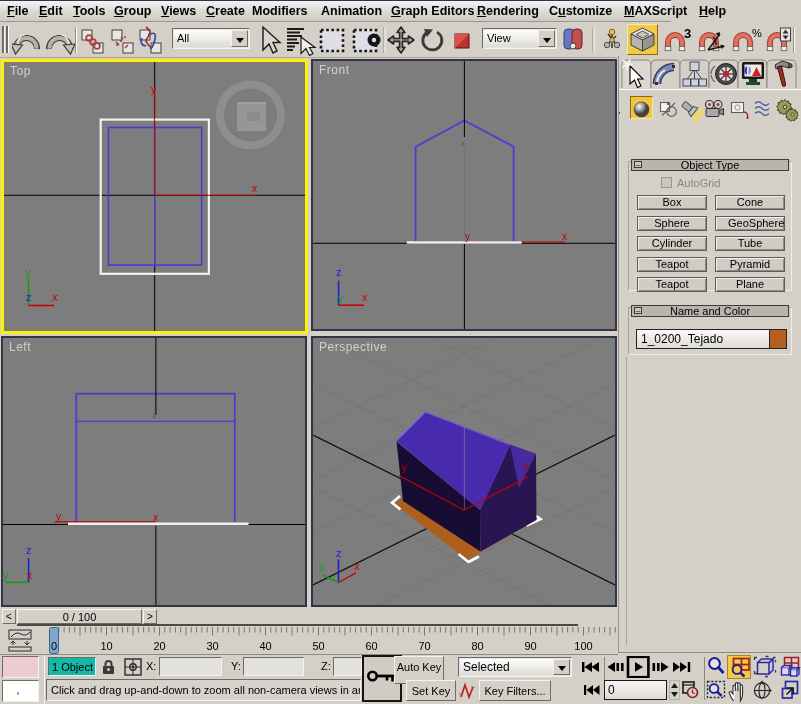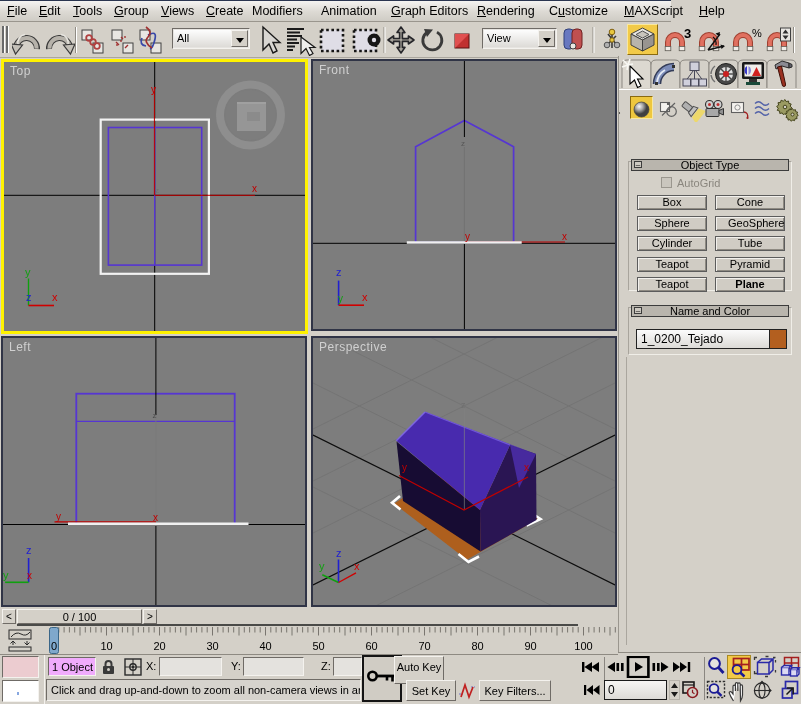--- a/index.html
+++ b/index.html
@@ -6,21 +6,21 @@
 html,body { width:801px; height:704px; overflow:hidden; background:#d4d0c8;
   font-family:"Liberation Sans", sans-serif; }
 #app { position:relative; width:801px; height:704px; }
 .abs { position:absolute; }
 u.m { text-decoration:underline; }
 
 
 #menubar { left:0; top:0; width:671px; height:22px;
   background:linear-gradient(#f4f3f1,#dcd9d3 55%,#cfccc5);
   border-top:1px solid #2a3550; border-bottom:1px solid #9a968e;
-  font-size:12.5px; color:#000; }
+  font-size:12.5px; color:#000;font-weight:bold; }
 .mi { position:absolute; top:3px; }
 
 
 #toolbar { left:0; top:22px; width:801px; height:36px; background:#d4d0c8;
   border-bottom:1px solid #aaa69e; }
 .combo { position:absolute; background:#fff; border:2px inset #e8e6e2; font-size:11px; }
 .darr { position:absolute; width:0; height:0; border:4px solid transparent; border-top:5px solid #000; }
 
 
 #vpzone { left:0; top:58px; width:618px; height:550px; background:#d4d0c8; }
@@ -440,21 +440,21 @@
     <span class="abs" style="left:58px;top:121px;font-size:11px;color:#8a867e;">AutoGrid</span>
     <div class="objbtn" style="left:18px;top:139px;">Box</div>
     <div class="objbtn" style="left:96px;top:139px;">Cone</div>
     <div class="objbtn" style="left:18px;top:159.5px;">Sphere</div>
     <div class="objbtn" style="left:96px;top:159.5px;padding-left:12px;">GeoSphere</div>
     <div class="objbtn" style="left:18px;top:180px;">Cylinder</div>
     <div class="objbtn" style="left:96px;top:180px;">Tube</div>
     <div class="objbtn" style="left:18px;top:200.5px;">Teapot</div>
     <div class="objbtn" style="left:96px;top:200.5px;">Pyramid</div>
     <div class="objbtn" style="left:18px;top:221px;">Teapot</div>
-    <div class="objbtn" style="left:96px;top:221px;font-weight:bold;">Plane</div>
+    <div class="objbtn" style="left:96px;top:221px;">Plane</div>
 
     <div class="abs" style="left:9px;top:251px;width:164px;height:48px;border:1px solid;border-color:#a8a49c #f0eee8 #f0eee8 #a8a49c;"></div>
     <div class="rollhead" style="left:12px;top:249px;width:158px;height:12px;">
       <div class="minus">–</div><span style="font-size:11px;line-height:11px;">Name and Color</span>
     </div>
     <div class="abs" style="left:17px;top:273px;width:140px;height:20px;background:linear-gradient(#fbfbfb,#dcdad6);border:1px solid #222;">
       <span class="abs" style="left:4px;top:2px;font-size:12px;">1_0200_Tejado</span>
     </div>
     <div class="abs" style="left:150px;top:273px;width:18px;height:20px;background:#b35f1f;border:1px solid #222;"></div>
     <div class="abs" style="left:7px;top:301px;width:1px;height:288px;background:#aaa69e;"></div>
@@ -603,21 +603,21 @@
       </g>
     </svg>
   </div>
 
   <div id="statusbar" class="abs">
     <div class="fld" style="left:2px;top:1px;width:37px;height:22px;background:#ecccd0;"></div>
     <div class="fld" style="left:2px;top:25px;width:37px;height:22px;background:#fff;">
         <div class="abs" style="left:14px;top:11px;width:2px;height:3px;background:#88a8e0;"></div>
       </div>
     <div class="abs" style="left:44px;top:0;width:1px;height:49px;background:#6f6b66;border-right:1px solid #f4f2ee;"></div>
-    <div class="fld" style="left:48px;top:2px;width:48px;height:19px;background:#f0abfc;">
+    <div class="fld" style="left:48px;top:2px;width:48px;height:19px;background:#14b8a6;">
         <span class="abs" style="left:3px;top:3px;font-size:11px;">1 Object</span>
       </div>
 
     <svg class="abs" style="left:100px;top:3px" width="18" height="18" viewBox="0 0 18 18">
       <rect x="3" y="8" width="11" height="8" rx="1" fill="#3a3a3a"></rect>
       <path d="M5.5,8 v-2 a3,3 0 0 1 6,0 v2" fill="none" stroke="#3a3a3a" stroke-width="2"></path>
       <circle cx="8.5" cy="11.5" r="1.5" fill="#d4d0c8"></circle>
     </svg>
 
     <svg class="abs" style="left:123px;top:2px" width="20" height="20" viewBox="0 0 20 20">
@@ -637,20 +637,27 @@
     <div class="abs" style="left:362px;top:0;width:40px;height:47px;border:2px solid #141414;background:#d0ccc4;">
       <svg width="36" height="43" viewBox="0 0 36 43">
         <circle cx="8.5" cy="19" r="4.2" fill="none" stroke="#000" stroke-width="2.6"></circle>
         <line x1="13" y1="19" x2="30" y2="19" stroke="#000" stroke-width="2.8"></line>
         <path d="M23,19 l0,4.5 M28.5,19 l0,5.5" stroke="#000" stroke-width="2.6"></path>
       </svg>
     </div>
     <div class="wbtn" style="left:394px;top:1px;width:50px;height:28px;line-height:20px;">Auto Key</div>
     <div class="wbtn" style="left:406px;top:25px;width:50px;height:21px;line-height:20px;">Set Key</div>
 
+    <div class="abs" style="left:458px;top:2px;width:114px;height:20px;background:#e6e4e0;border:1px solid;border-color:#6f6b66 #f4f2ee #f4f2ee #6f6b66;">
+      <div class="abs" style="left:1px;top:1px;right:1px;bottom:1px;background:linear-gradient(#fdfdfd,#dddbd7);"></div>
+      <span class="abs" style="left:4px;top:2px;font-size:12px;">Selected</span>
+      <div class="abs" style="right:1px;top:1px;width:17px;height:16px;background:#d4d0c8;border:1px solid;border-color:#f4f2ee #6f6b66 #6f6b66 #f4f2ee;">
+        <div class="darr" style="left:4px;top:6px;"></div>
+      </div>
+    </div>
 
     <svg class="abs" style="left:458px;top:26px" width="20" height="20" viewBox="0 0 20 20">
       <path d="M1,13 h4 M13,6 h4" stroke="#7070c8" stroke-width="1.2" stroke-dasharray="2,1"></path>
       <polyline points="3,16 7,4 11,16 15,6" fill="none" stroke="#c02020" stroke-width="1.7"></polyline>
     </svg>
     <div class="wbtn" style="left:479px;top:25px;width:72px;height:21px;line-height:20px;">Key Filters...</div>
 
     <svg class="abs" style="left:578px;top:1px" width="118" height="22" viewBox="0 0 118 22">
       <g fill="#000">
         <path d="M4,6 h2.4 v10 h-2.4 z M14,6 l-7.6,5 7.6,5 z M21,6 l-7.6,5 7.6,5 z"></path>

